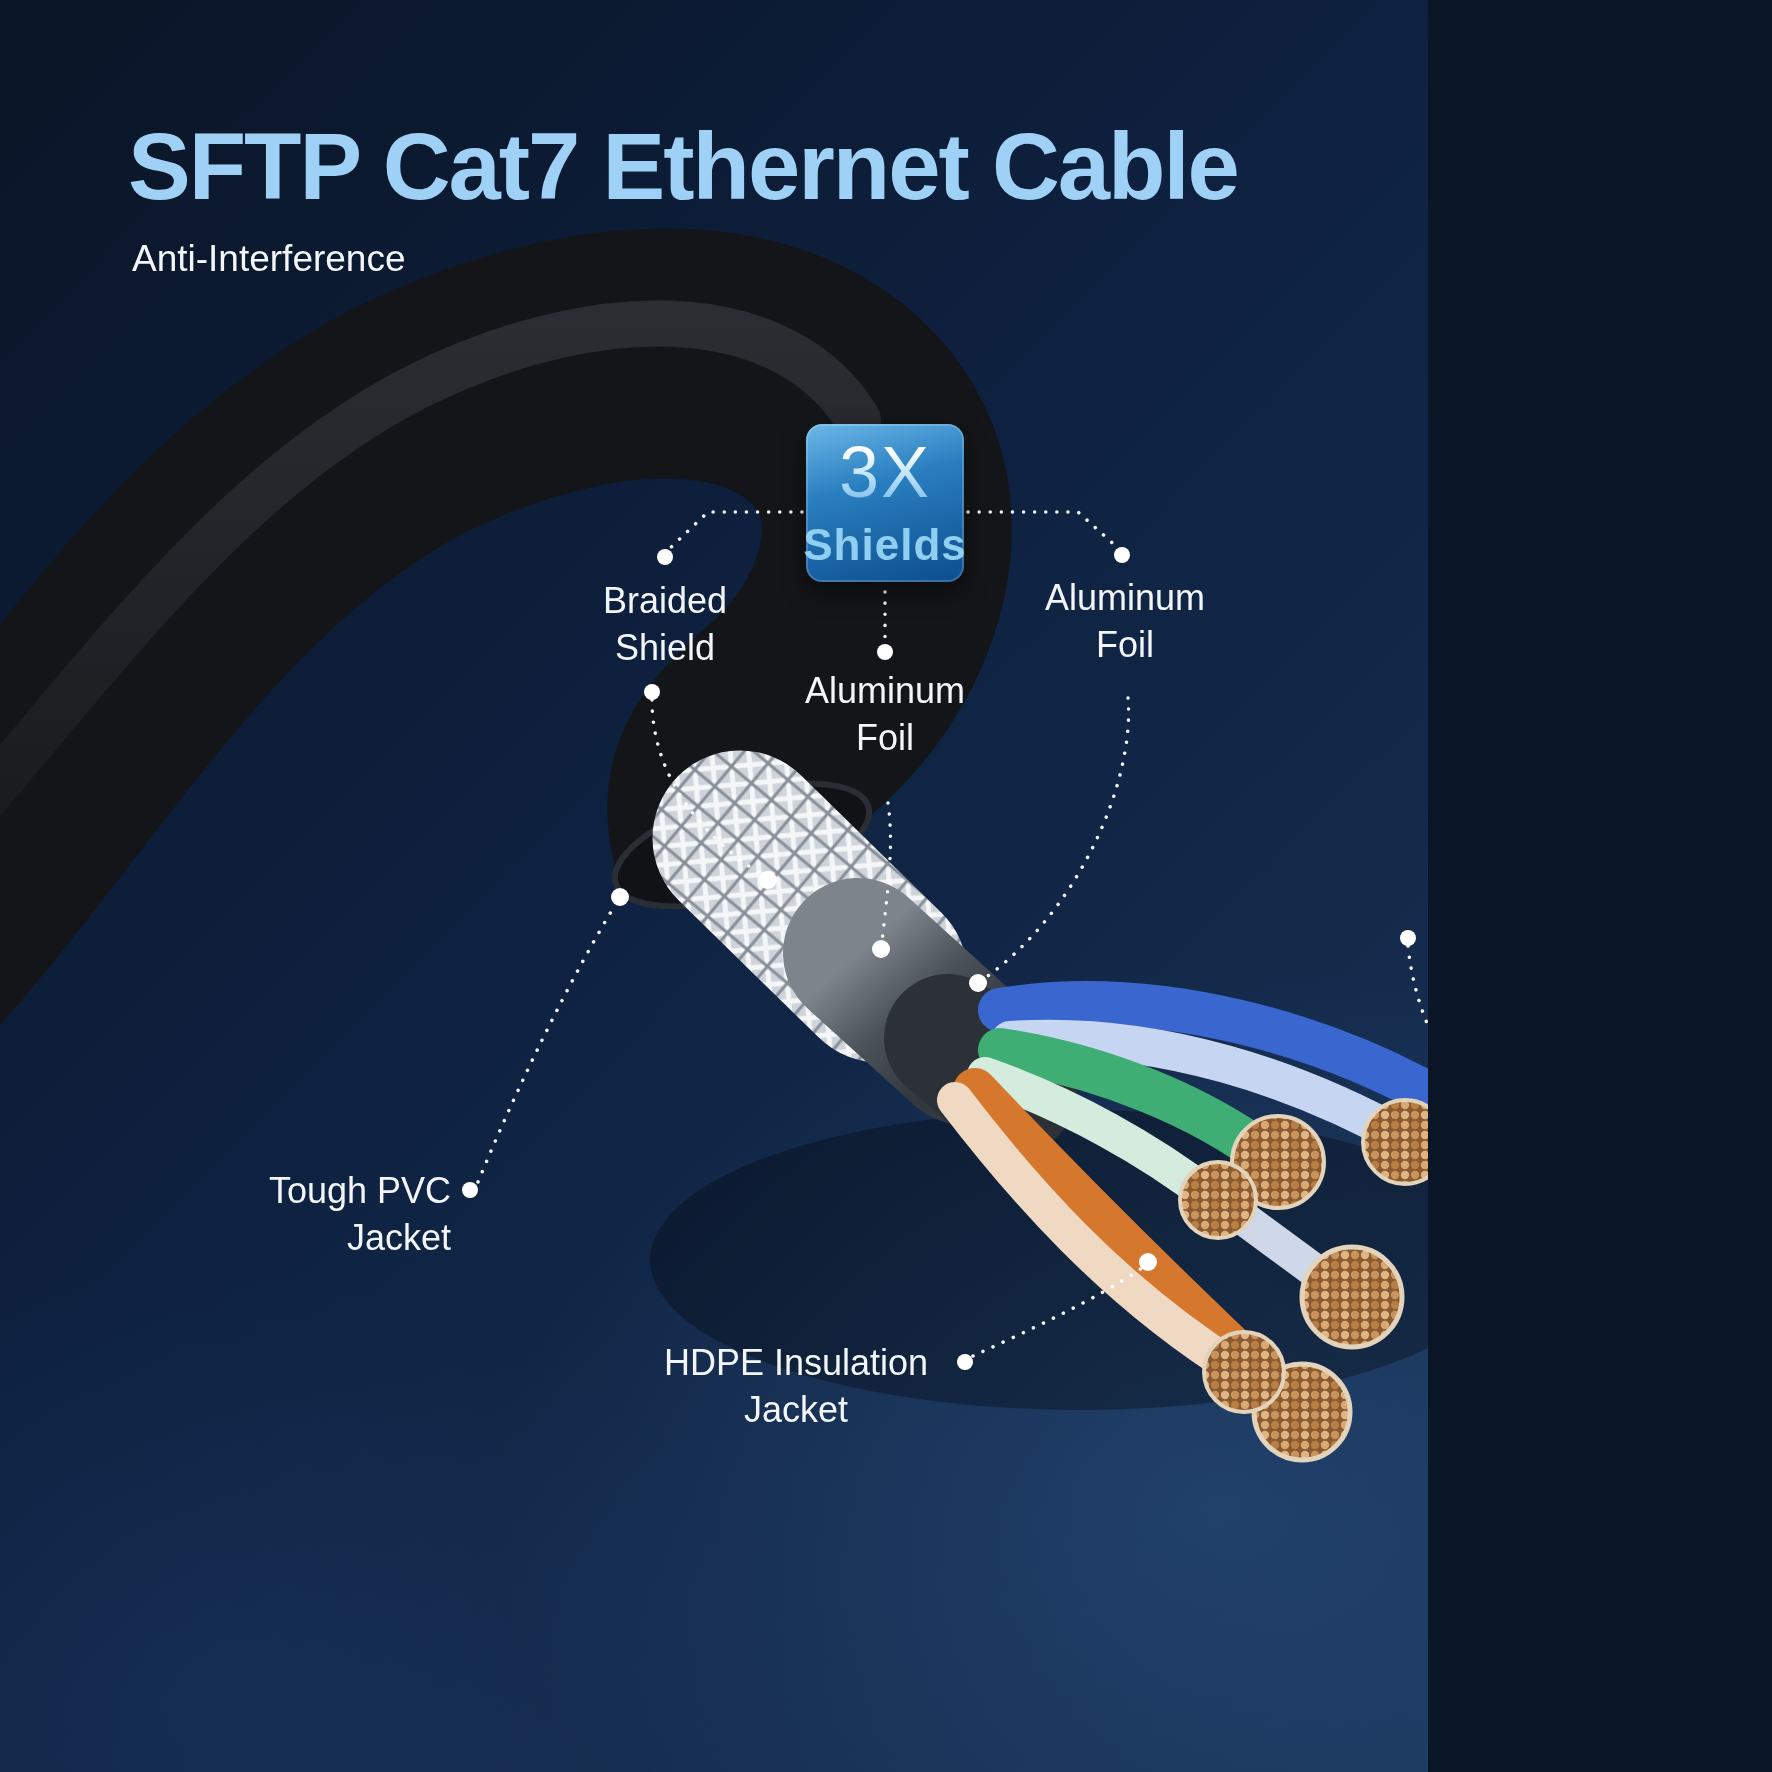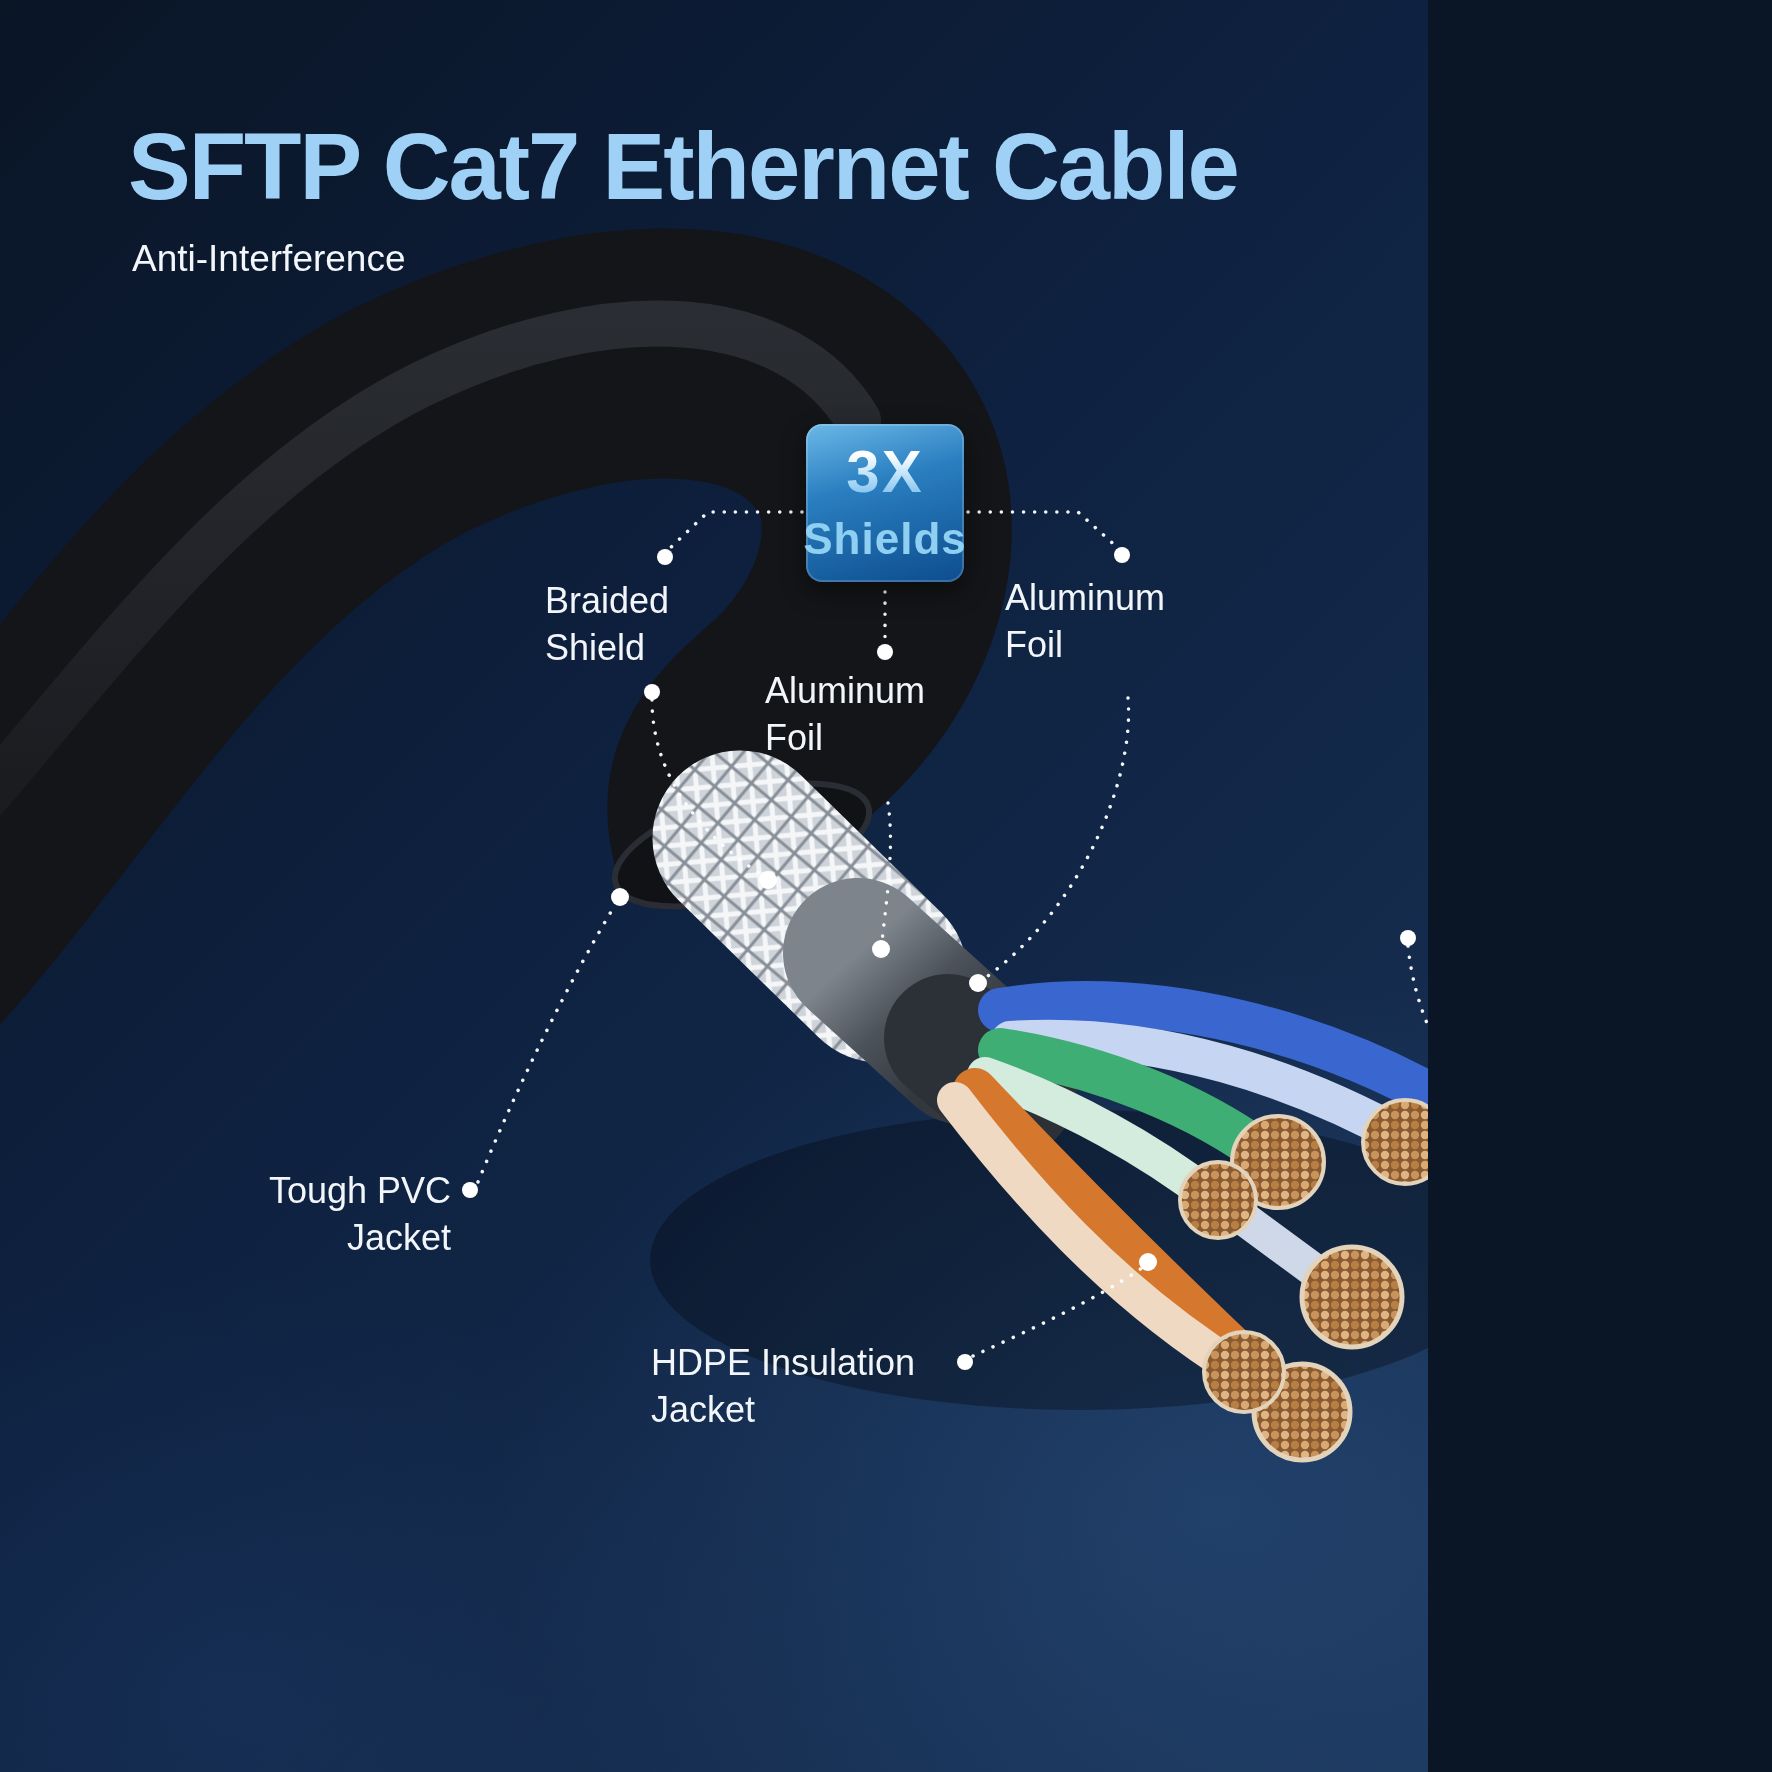--- a/index.html
+++ b/index.html
@@ -21,31 +21,31 @@
     left:132px;top:238px;width:900px;
     font-size:37px;font-weight:400;color:#f3f7fb;letter-spacing:0;
   }
   .shield-badge{
     left:806px;top:424px;width:158px;height:158px;border-radius:16px;
     background:linear-gradient(165deg,#6cb8e8 0%,#2a7fc0 38%,#0d4d8e 100%);
     box-shadow:inset 0 0 0 2px rgba(255,255,255,.18), 0 10px 26px rgba(0,0,0,.45);
     display:flex;flex-direction:column;align-items:center;justify-content:center;
   }
   .shield-badge .value{
-    font-size:60px;font-weight:700;letter-spacing:2px;line-height:1;
+    font-size:72px;font-weight:400;letter-spacing:2px;line-height:1;
     background:linear-gradient(180deg,#ffffff 20%,#bfe3fa 55%,#6fb6e8 100%);
     -webkit-background-clip:text;background-clip:text;color:#dff0fb;
     -webkit-text-fill-color:transparent;
   }
   .shield-badge .label{
     margin-top:12px;font-size:44px;font-weight:600;color:#8fd0f2;letter-spacing:1px;
   }
   .callout{
     font-size:36px;line-height:1.3;color:#f2f6fa;font-weight:400;
-    white-space:pre-line;text-align:left;
+    white-space:pre-line;text-align:center;
   }
   .co-braided{left:545px;top:578px;width:240px;}
   .co-alu-center{left:765px;top:668px;width:240px;}
   .co-alu-right{left:1005px;top:575px;width:240px;}
   .co-copper{left:1275px;top:812px;width:260px;}
   .co-pvc{left:201px;top:1168px;width:250px;text-align:right;}
   .co-hdpe{left:651px;top:1340px;width:290px;}
   svg{position:absolute;left:0;top:0;pointer-events:none;}
 </style>
 </head>

